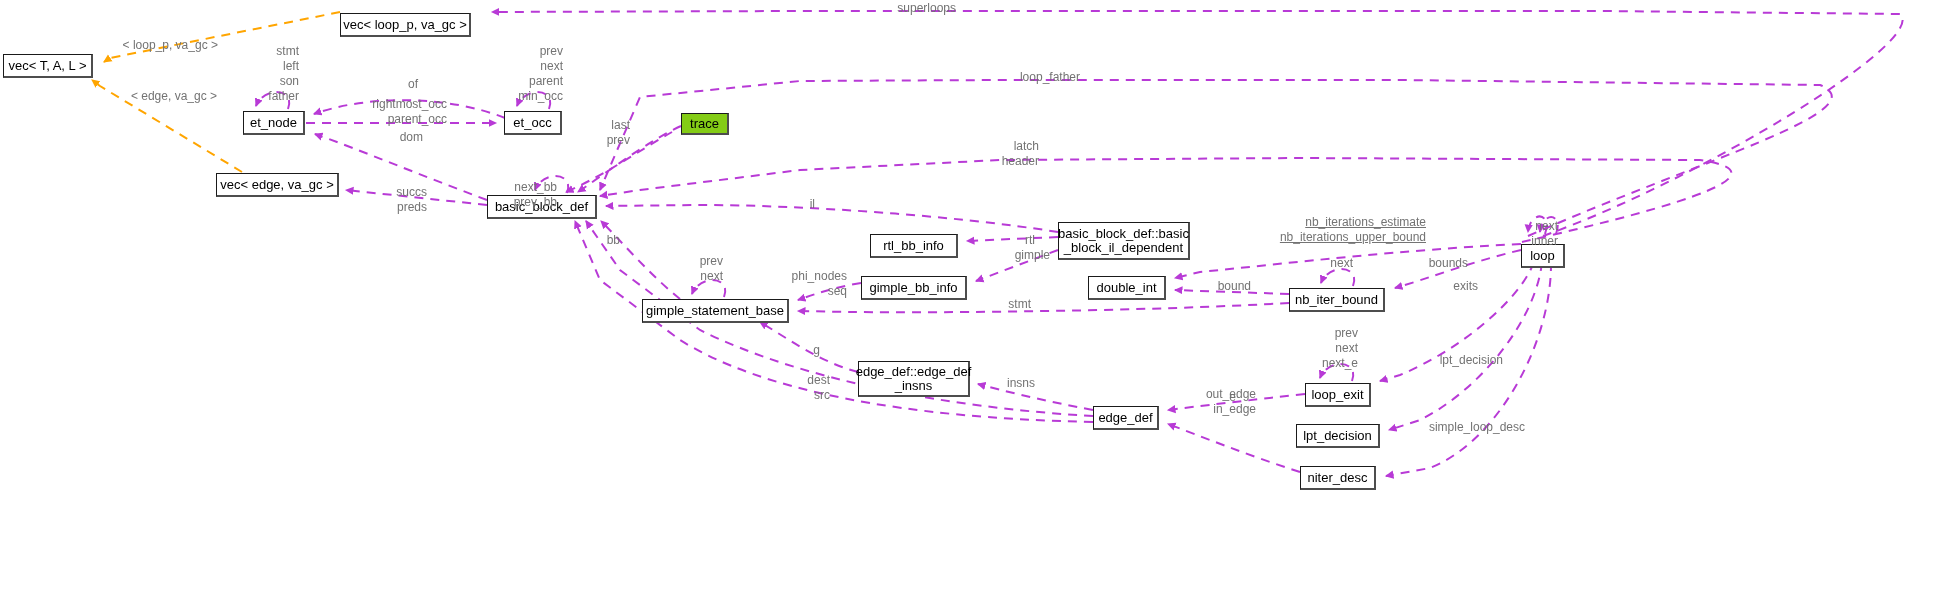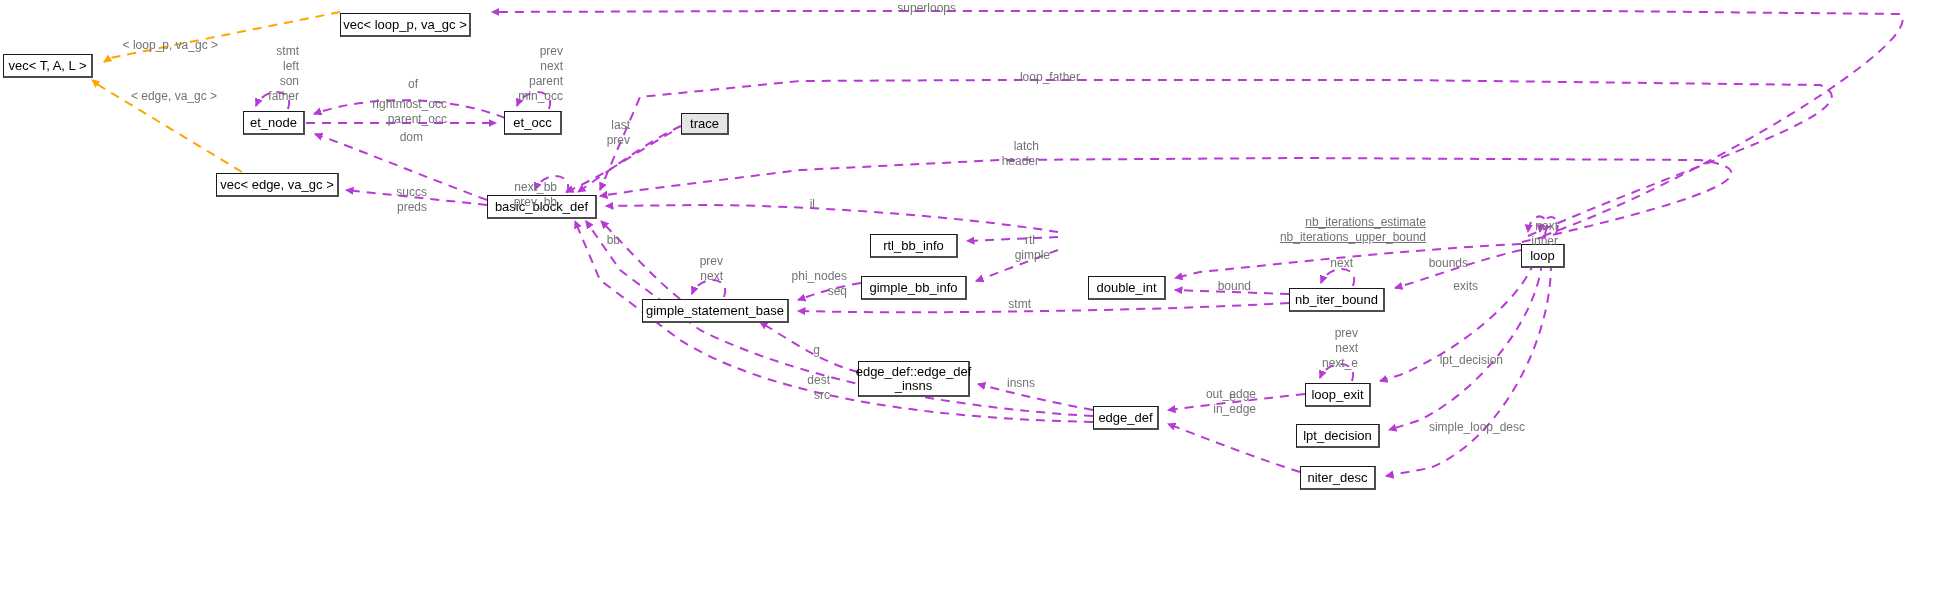--- a/index.html
+++ b/index.html
@@ -36,21 +36,21 @@
     font-size: 13px;
     line-height: 14px;
     text-align: center;
     display: flex;
     align-items: center;
     justify-content: center;
     white-space: pre;
     z-index: 5;
   }
   .node.highlight {
-    background: #e5e5e5;
+    background: #84cc16;
   }
   .edge-label {
     position: absolute;
     font-family: "Liberation Sans", sans-serif;
     font-size: 12px;
     line-height: 15px;
     color: #737373;
     white-space: pre;
     text-align: right;
     z-index: 6;
@@ -160,20 +160,22 @@
   <div class="node" style="left:504px; top:111px; width:58px;  height:24px;">et_occ</div>
 
   <div class="node highlight" style="left:681px; top:113px; width:48px;  height:22px;">trace</div>
 
   <div class="node" style="left:487px; top:195px; width:110px; height:24px;">basic_block_def</div>
 
   <div class="node" style="left:870px; top:234px; width:88px;  height:24px;">rtl_bb_info</div>
 
   <div class="node" style="left:861px; top:276px; width:106px; height:24px;">gimple_bb_info</div>
 
+  <div class="node" style="left:1058px; top:222px; width:132px; height:38px;">basic_block_def::basic
+_block_il_dependent</div>
 
   <div class="node" style="left:642px; top:299px; width:147px; height:24px;">gimple_statement_base</div>
 
   <div class="node" style="left:1088px; top:276px; width:78px;  height:24px;">double_int</div>
 
   <div class="node" style="left:1289px; top:288px; width:96px;  height:24px;">nb_iter_bound</div>
 
   <div class="node" style="left:858px; top:361px; width:112px; height:36px;">edge_def::edge_def
 _insns</div>
 

